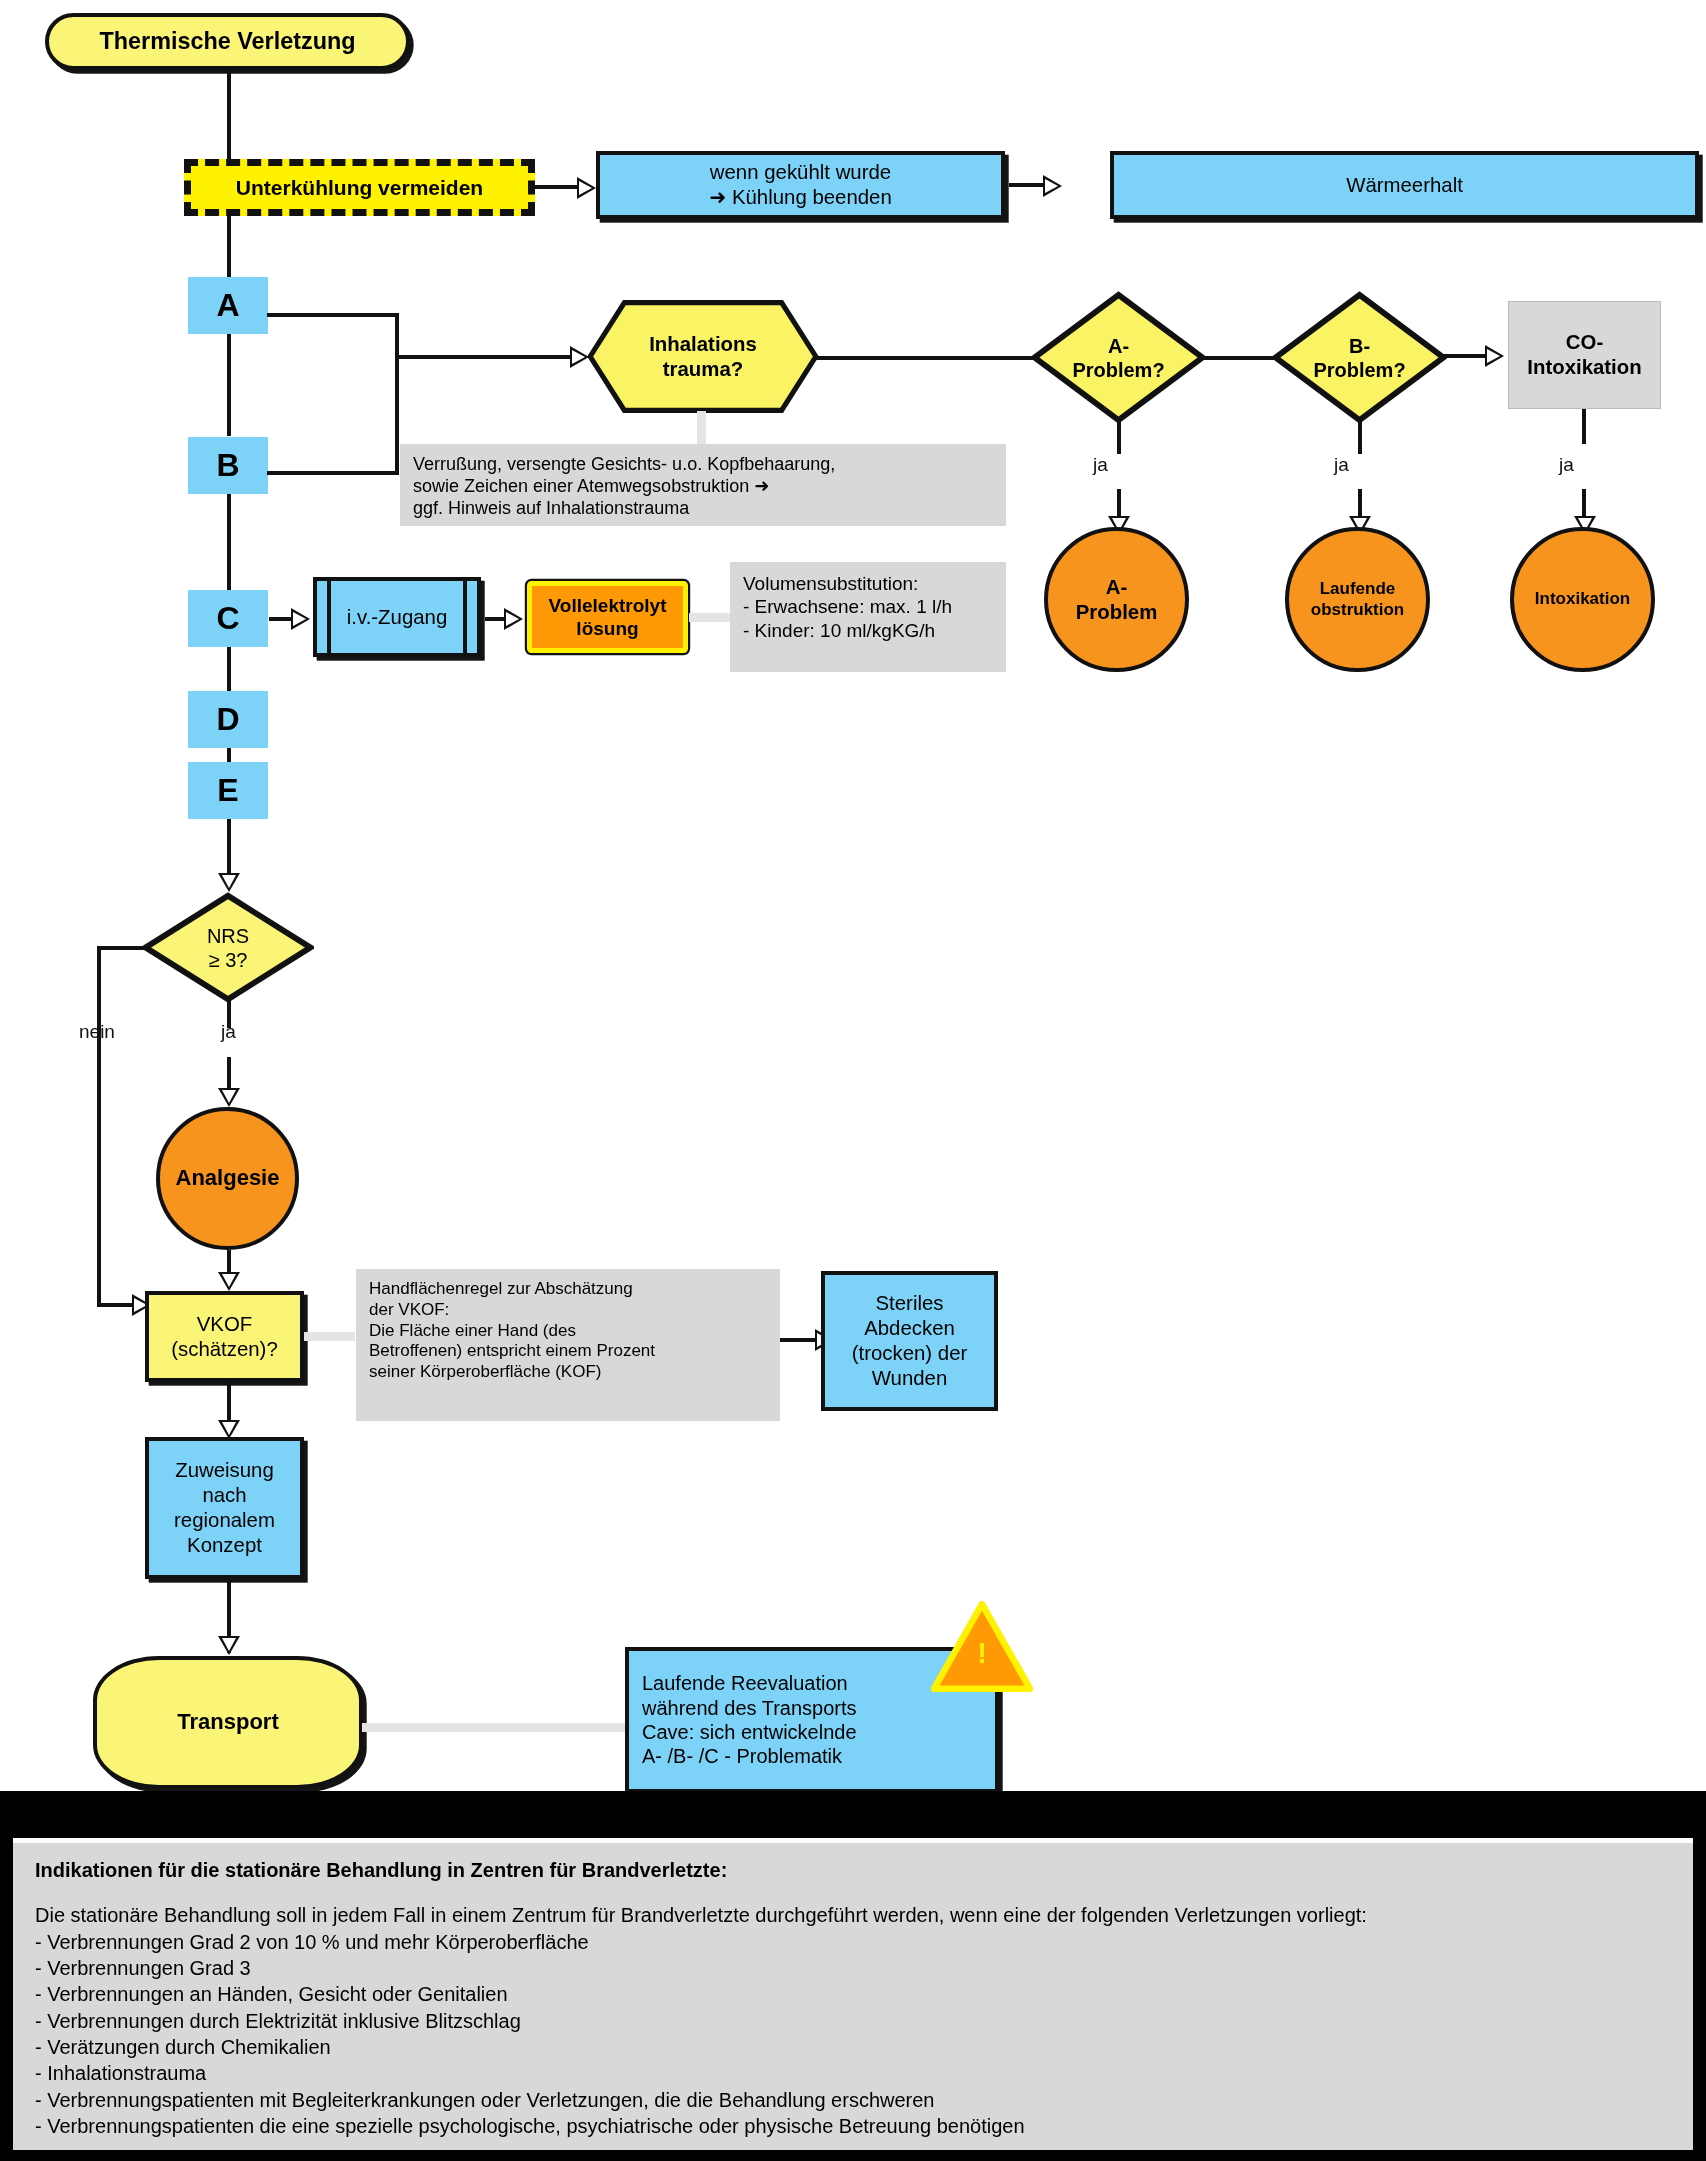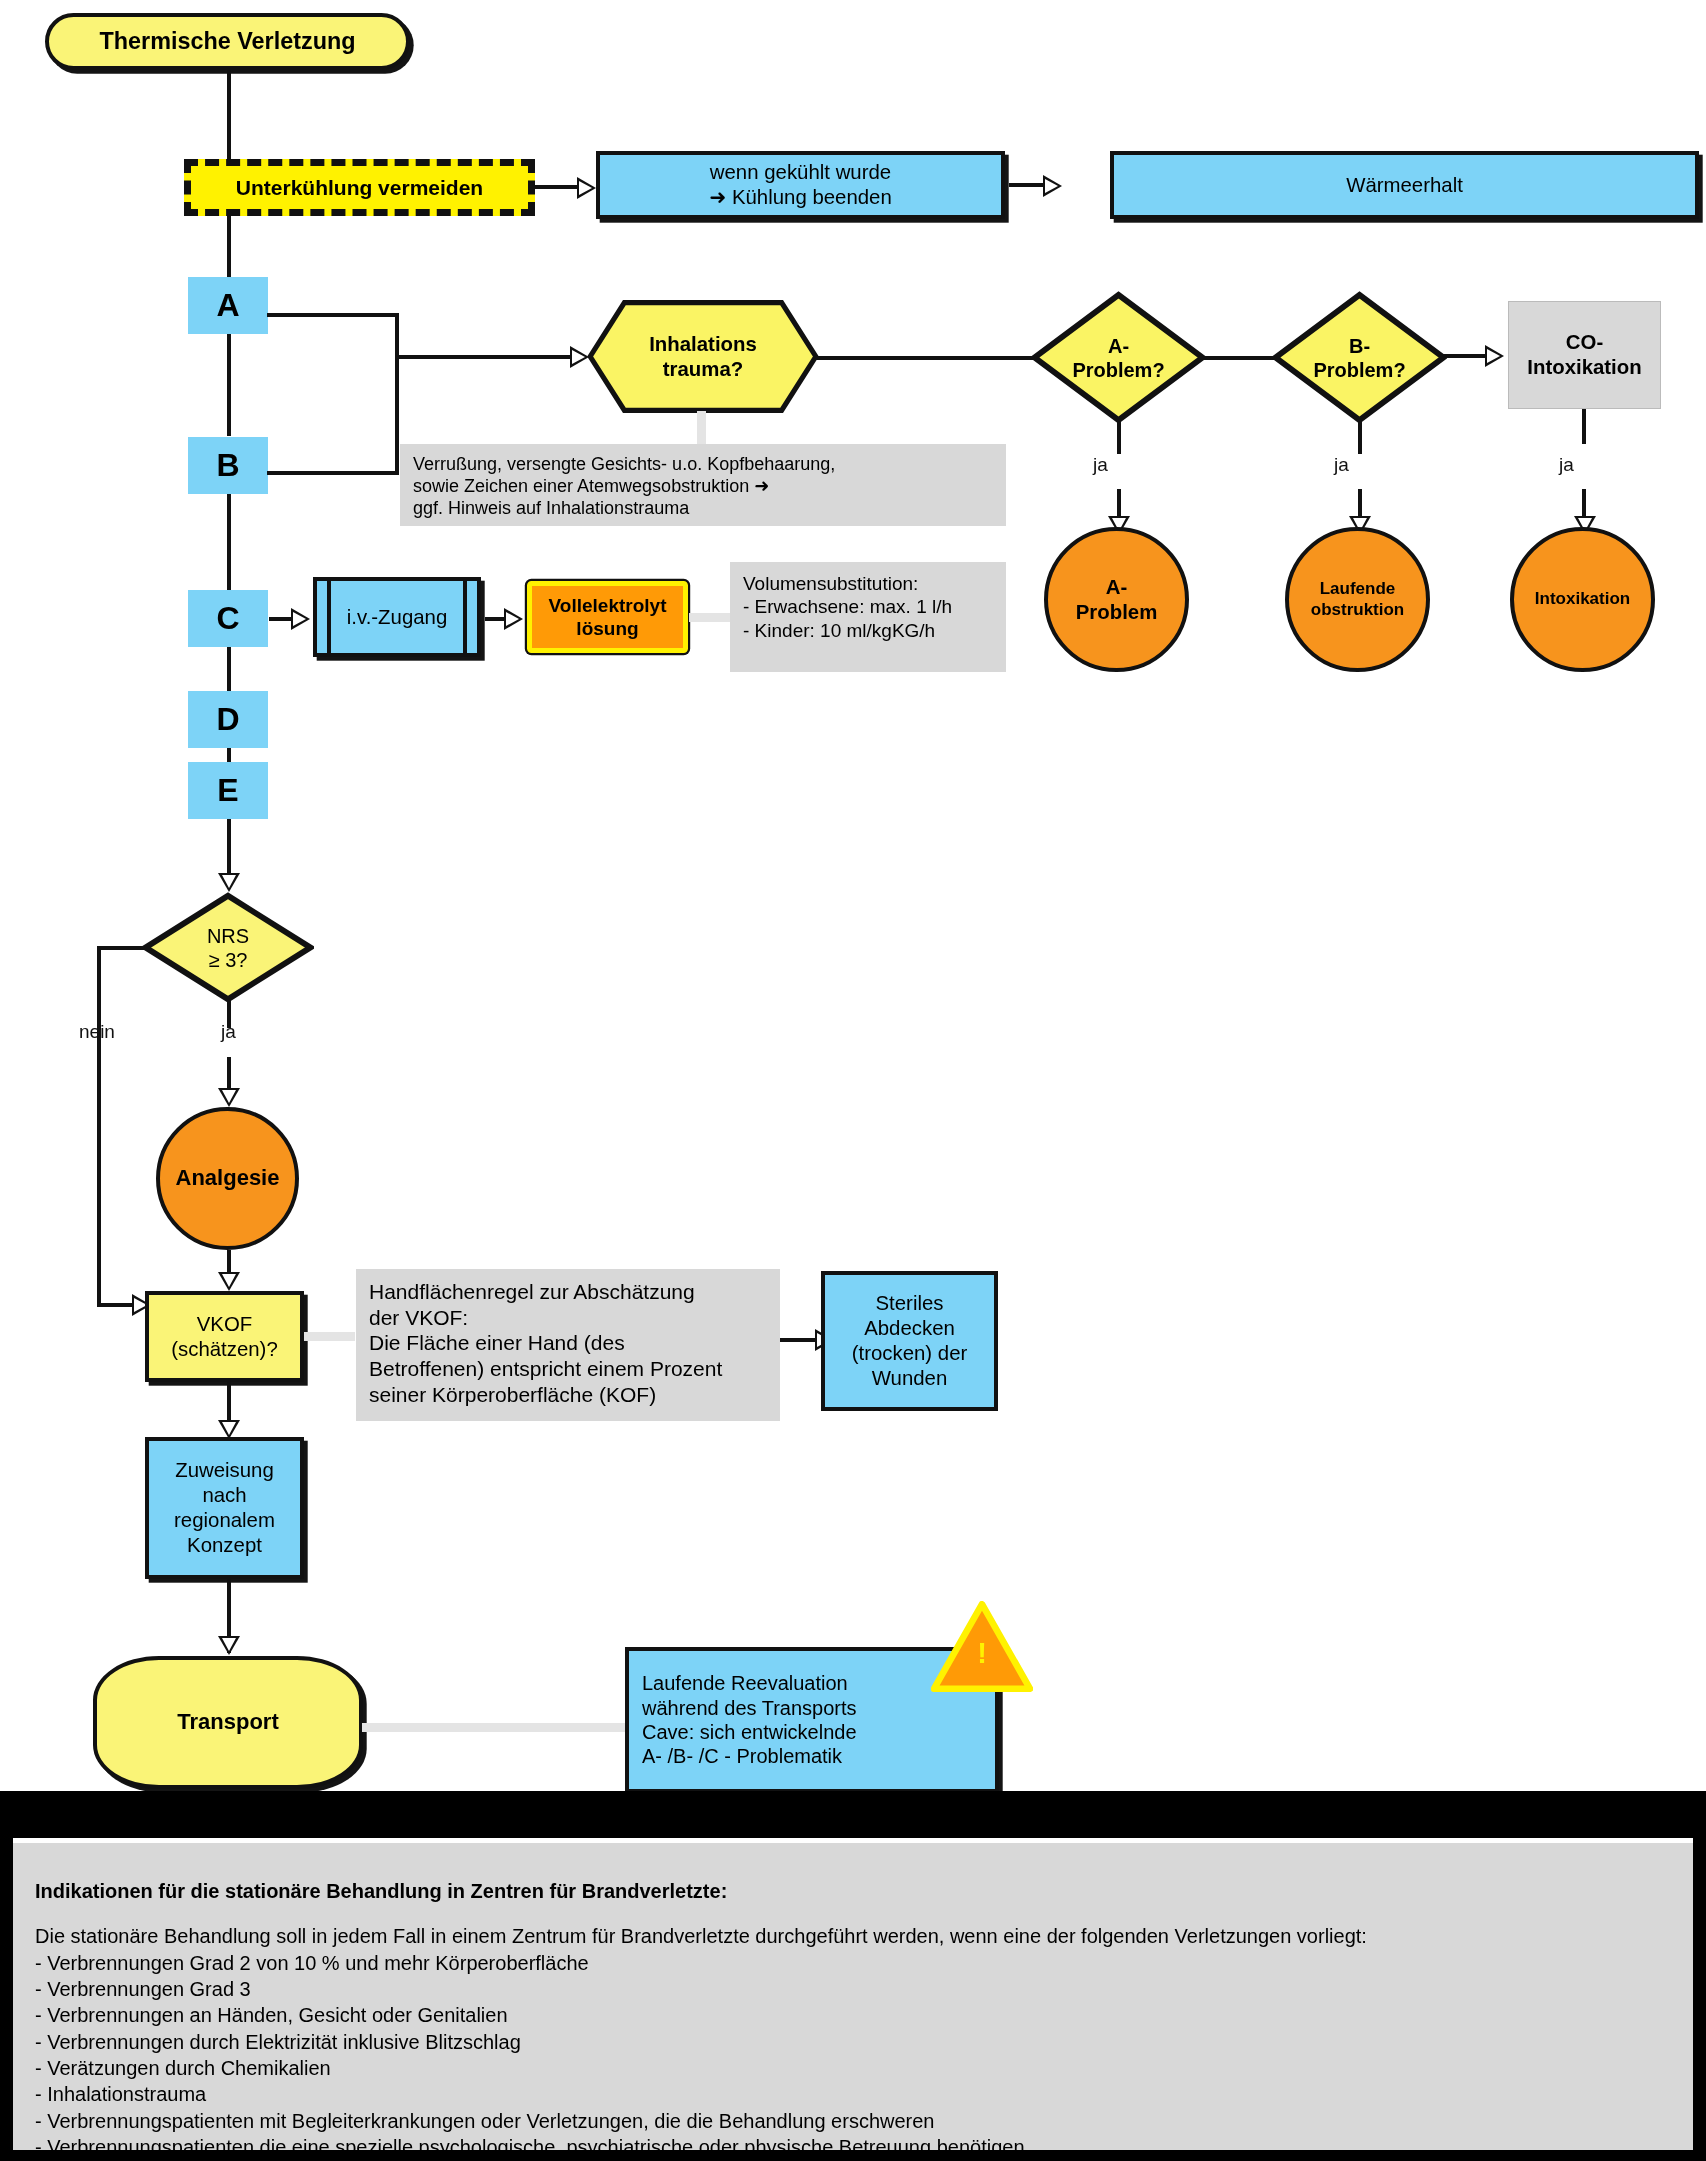--- a/index.html
+++ b/index.html
@@ -149,21 +149,21 @@
   .warn .bang{
     position:absolute;left:0;right:0;top:42%;
     text-align:center;color:#FFF200;
     font-weight:bold;font-size:29px;line-height:1;
   }
 
   
   .blackband{position:absolute;background:#000;}
   .footer{
     position:absolute;background:#D8D8D8;
-    padding:37px 22px;box-sizing:border-box;
+    padding:16px 22px;box-sizing:border-box;
   }
   .footer .f-title{font-weight:bold;font-size:20px;margin-bottom:22px;}
   .footer .f-lead{font-size:20px;margin-bottom:1.5px;}
   .footer .f-item{font-size:20px;line-height:1.32;}
 </style>
 </head>
 <body>
 
 <div id="stage">
 
@@ -377,21 +377,21 @@
       <i></i>
     </div>
 
   <div class="node pale-rect shadow" style="left:145px;top:1291px;width:159px;height:91px;font-size:20.4px;">
     <span>VKOF
 (schätzen)?</span>
   </div>
 
   <div class="ln ln-grey thick" style="left:304px;top:1332px;width:51px;"></div>
 
-  <div class="node note-grey" style="left:356px;top:1269px;width:424px;height:152px;font-size:21px;">
+  <div class="node note-grey" style="left:356px;top:1269px;width:424px;height:152px;font-size:17px;">
     <span>Handflächenregel zur Abschätzung
 der VKOF:
 Die Fläche einer Hand (des
 Betroffenen) entspricht einem Prozent
 seiner Körperoberfläche (KOF)</span>
   </div>
 
   <div class="ln ln-h" style="left:780px;top:1338px;width:35px;"></div>
   <div class="arrow-r" style="left:815px;top:1329px;">
       <i></i>

